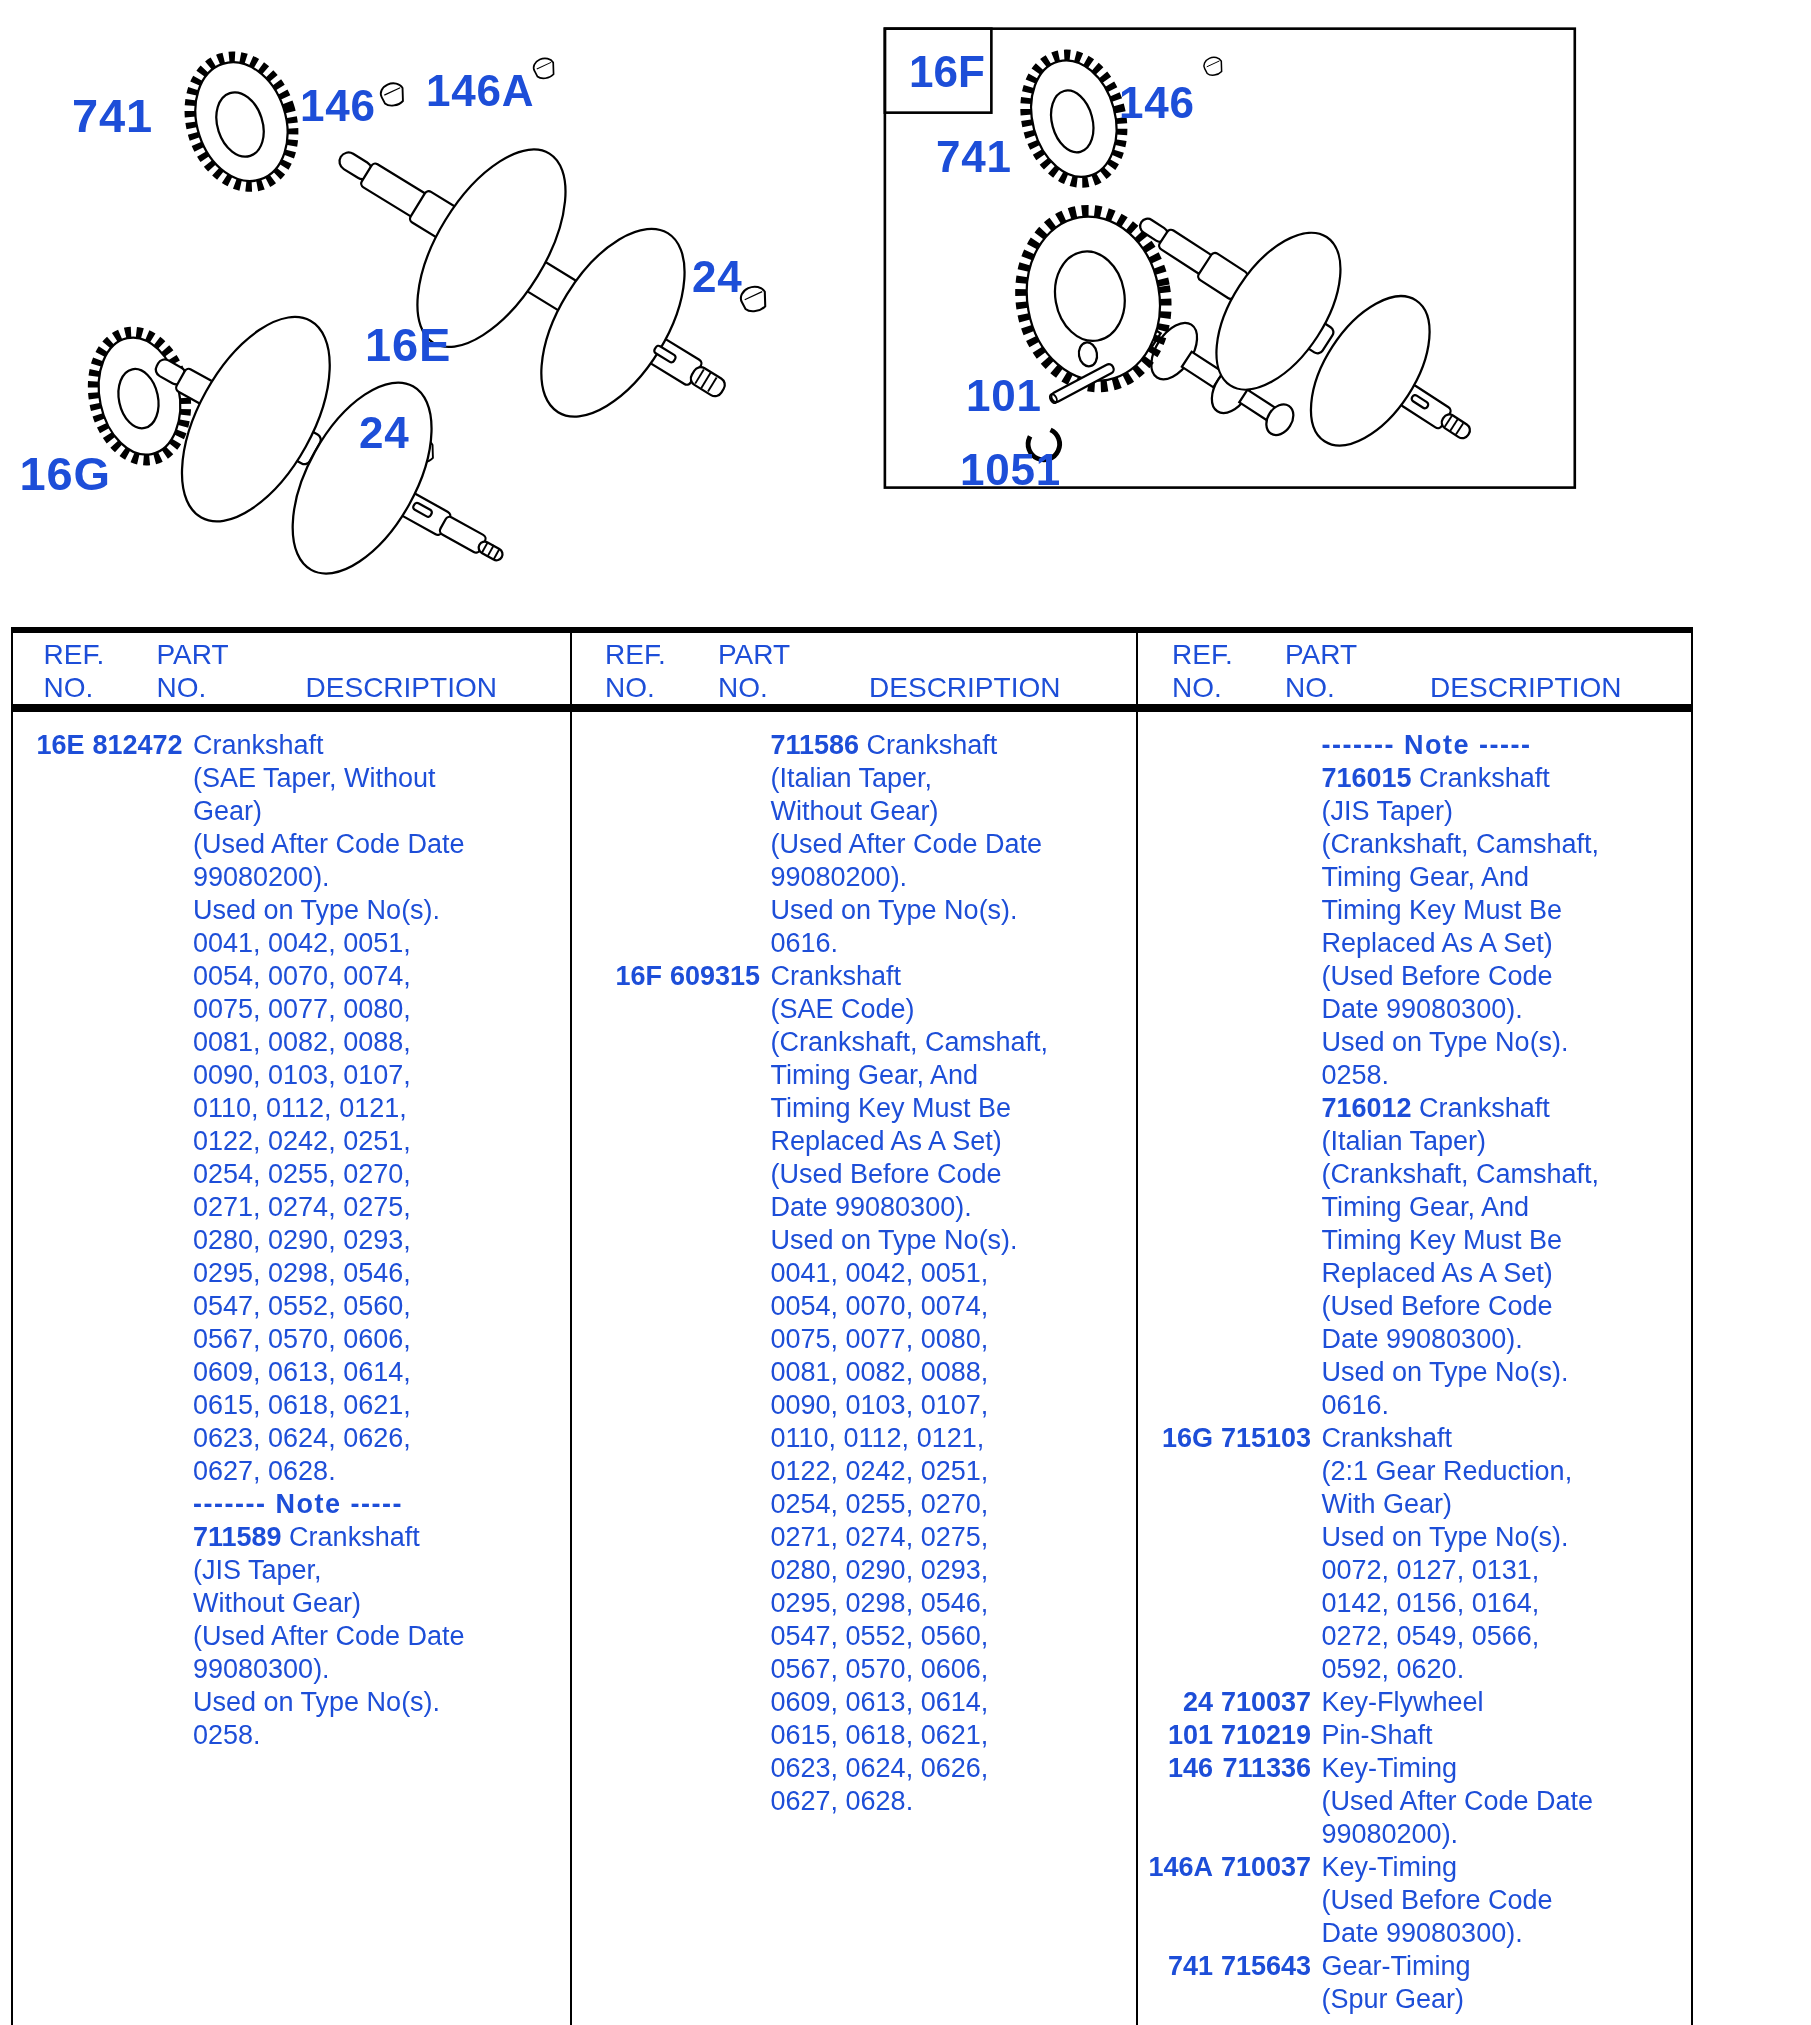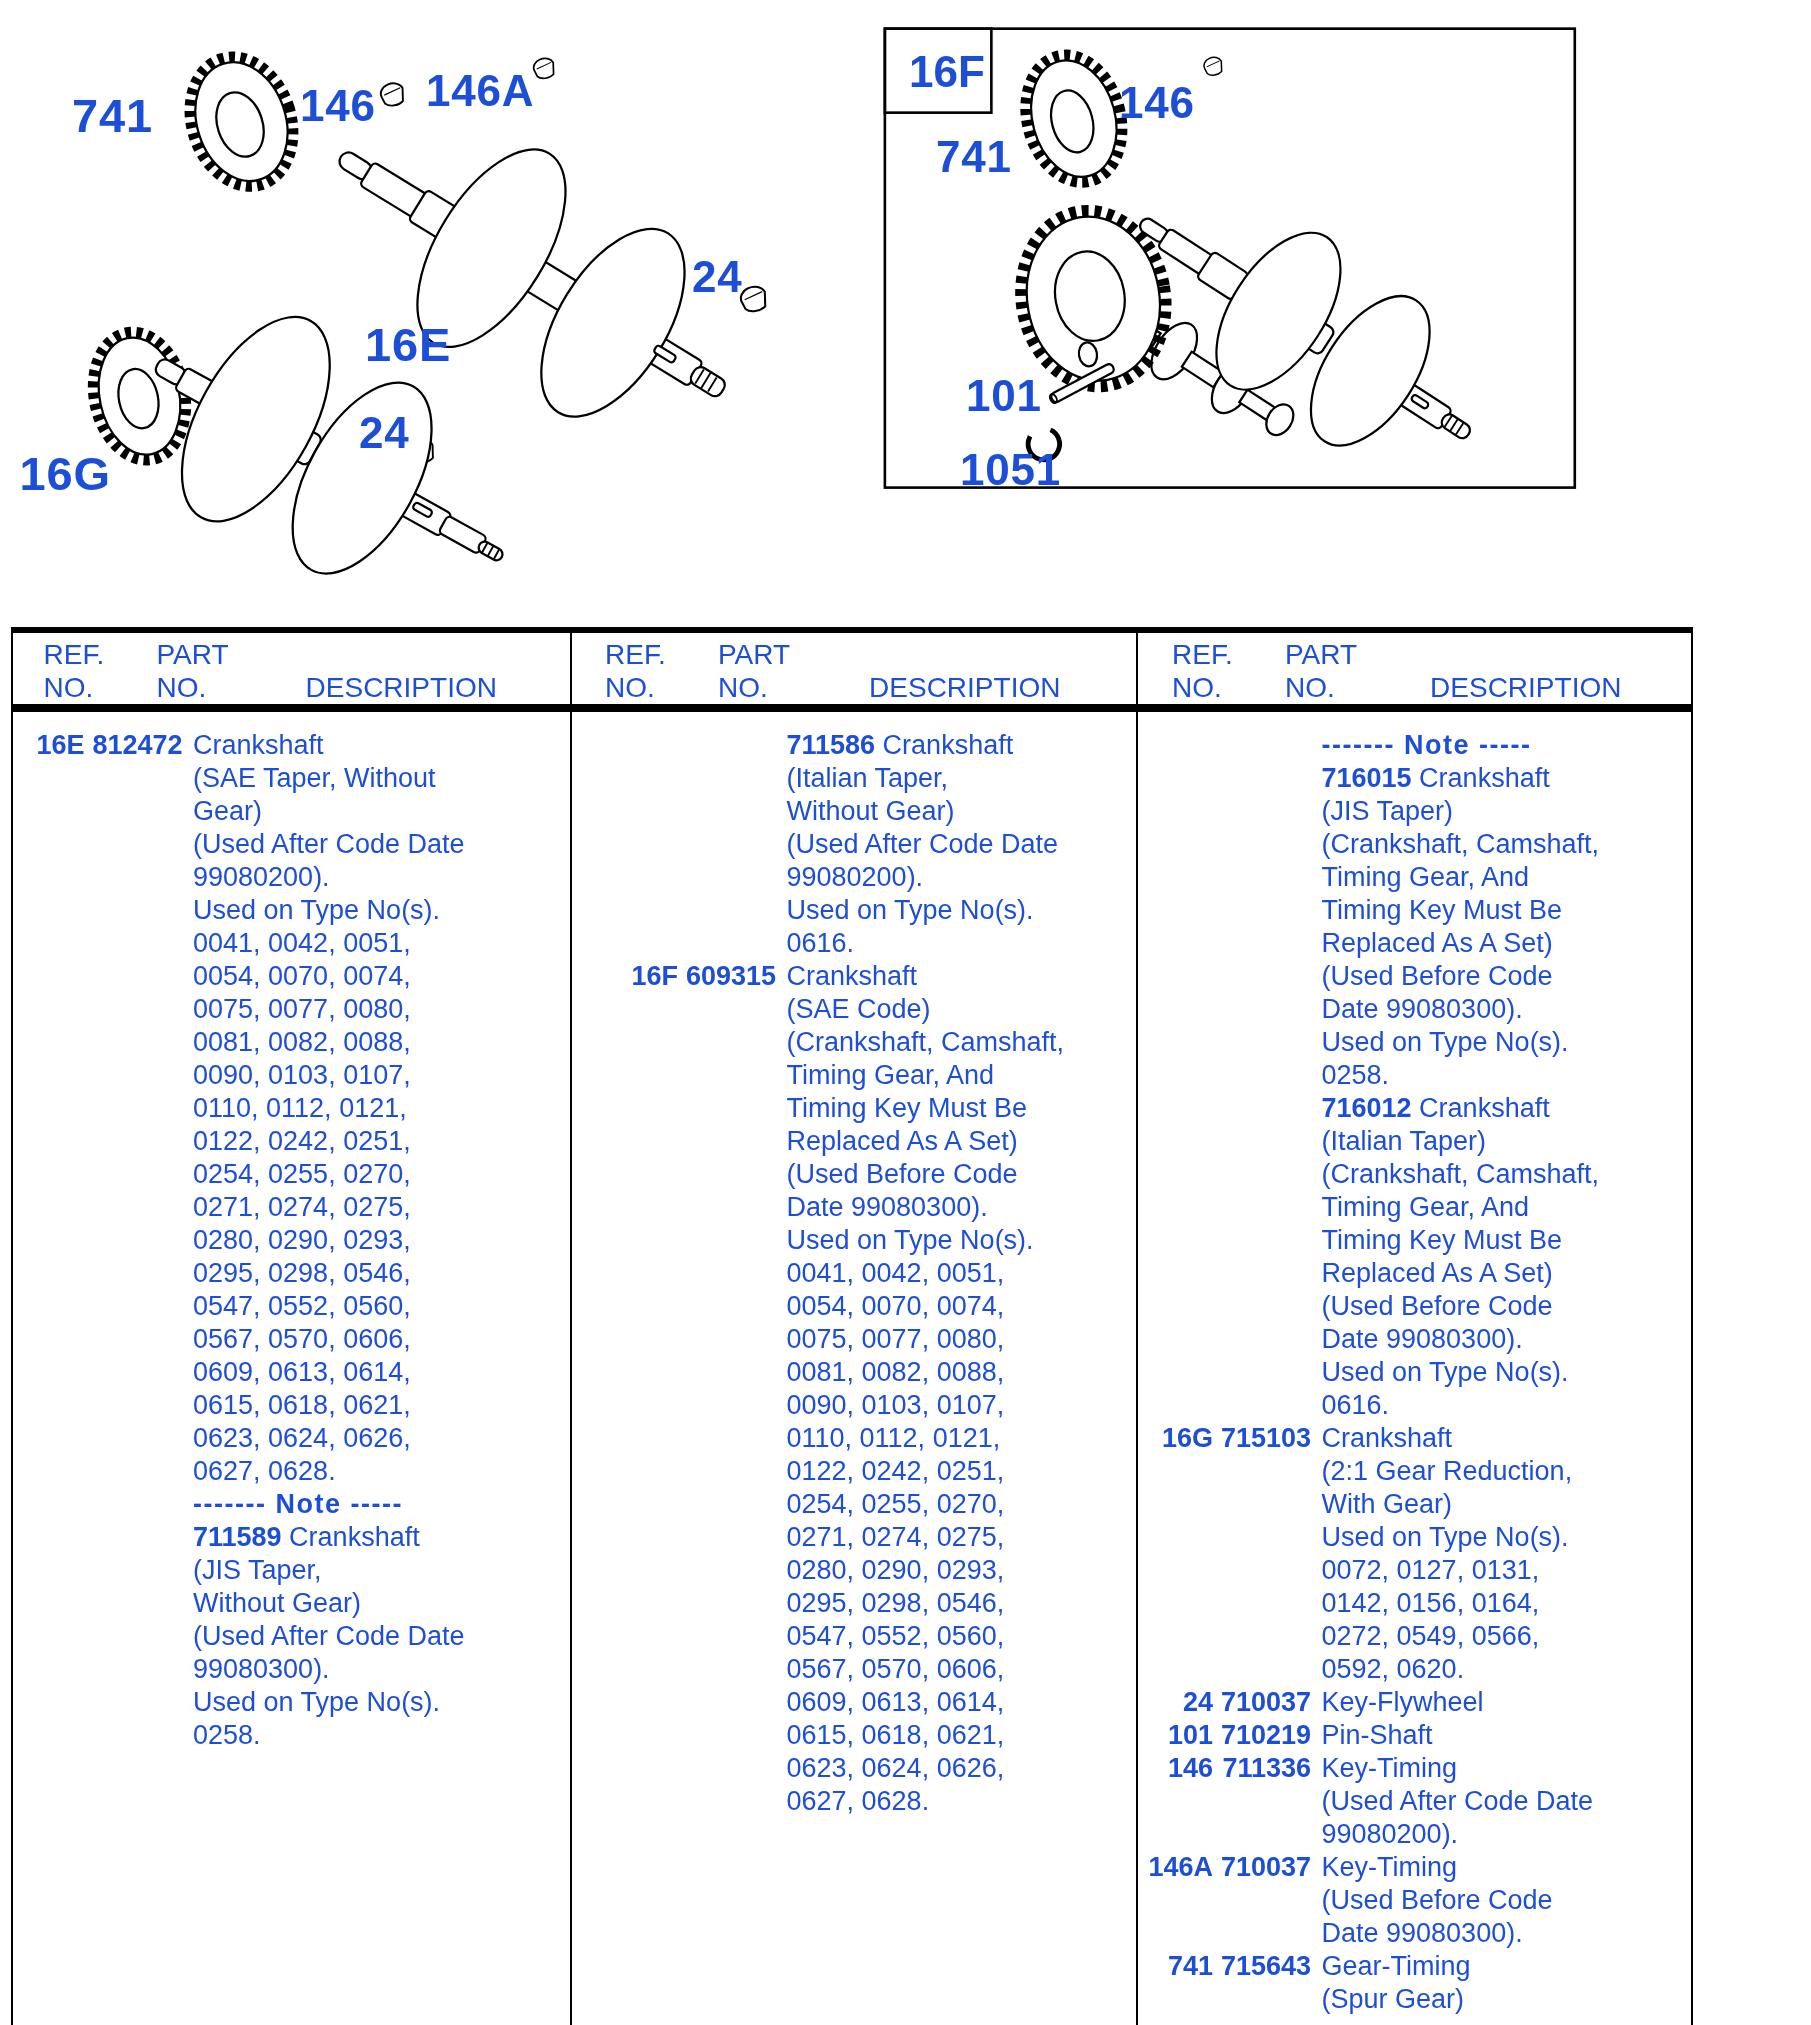--- a/index.html
+++ b/index.html
@@ -227,21 +227,21 @@
           <div class="dline"><span class="pb">711589</span> Crankshaft</div>
           <div class="dline">(JIS Taper,</div>
           <div class="dline">Without Gear)</div>
           <div class="dline">(Used After Code Date</div>
           <div class="dline">99080300).</div>
           <div class="dline">Used on Type No(s).</div>
           <div class="dline">0258.</div>
         </div>
       </div>
     </div>
-  <div class="tcol" style="left:604px;width:628px;">
+  <div class="tcol" style="left:588px;width:628px;">
       <div class="trow">
         <div class="cell ref"></div>
         <div class="cell part"></div>
         <div class="cell desc">
           <div class="dline"><span class="pb">711586</span> Crankshaft</div>
           <div class="dline">(Italian Taper,</div>
           <div class="dline">Without Gear)</div>
           <div class="dline">(Used After Code Date</div>
           <div class="dline">99080200).</div>
           <div class="dline">Used on Type No(s).</div>

